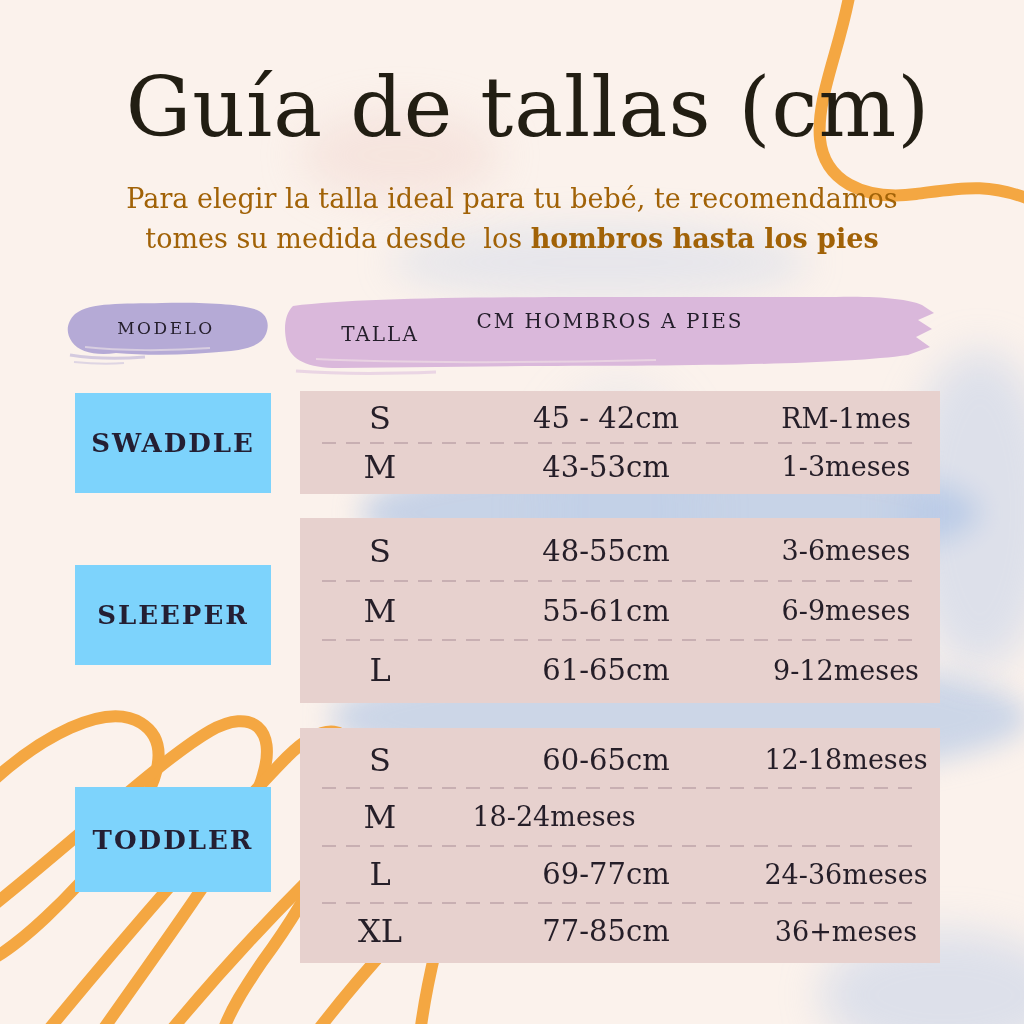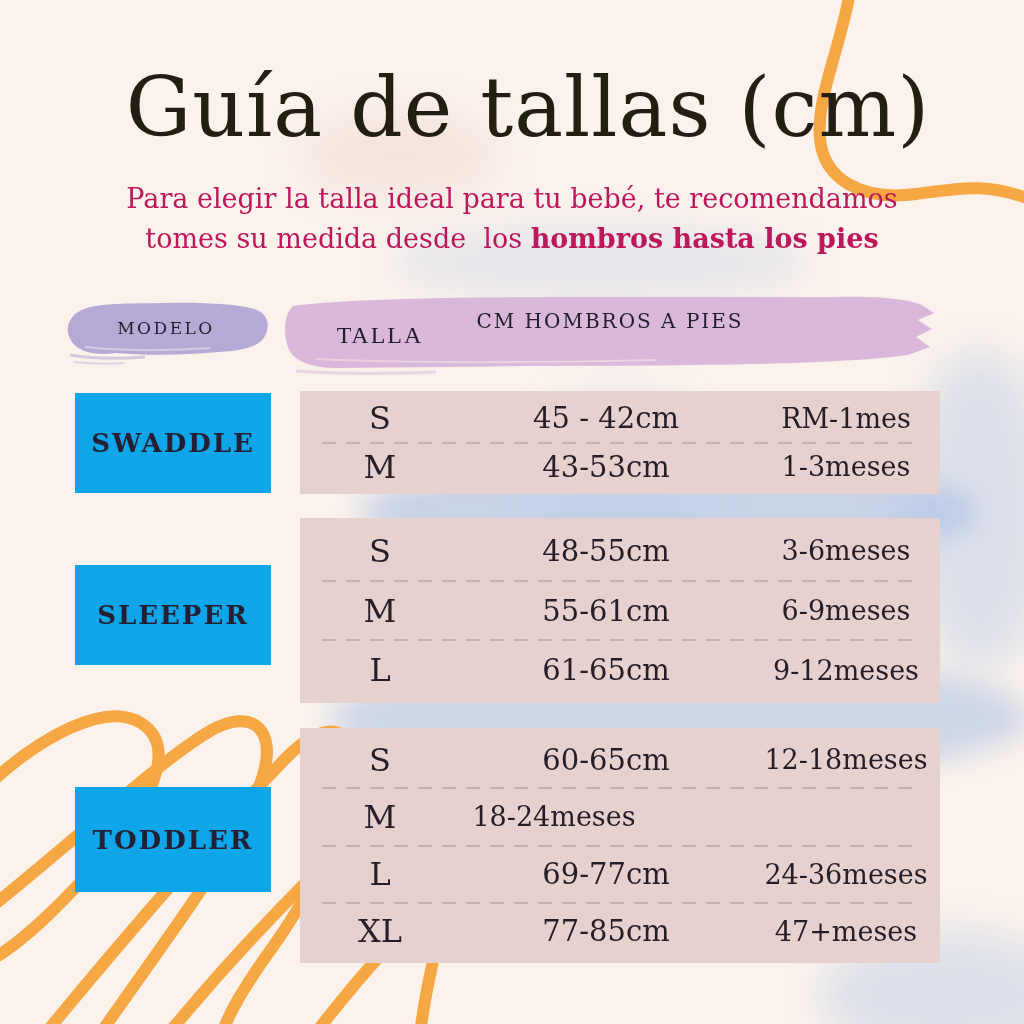--- a/index.html
+++ b/index.html
@@ -16,33 +16,33 @@
   .blob-b4{left:820px;top:930px;width:250px;height:130px;background:rgba(165,192,232,.35);filter:blur(20px);}
   .blob-b5{left:390px;top:225px;width:420px;height:75px;background:rgba(180,200,235,.28);filter:blur(18px);}
   .blob-b6{left:300px;top:110px;width:200px;height:90px;background:rgba(236,198,192,.30);filter:blur(20px);}
   .blob-b7{left:540px;top:380px;width:160px;height:260px;background:rgba(180,200,235,.18);filter:blur(24px);}
   
   .decor{position:absolute;left:0;top:0;width:1024px;height:1024px;pointer-events:none;}
   
   .title{position:absolute;top:44px;left:0;width:100%;margin:16px;text-align:center;
          font-size:82px;font-weight:normal;color:#221e13;letter-spacing:1px;}
   .subtitle{position:absolute;top:179px;left:0;width:100%;margin:0;text-align:center;
-            font-size:27px;line-height:1.48;color:#be185d;}
+            font-size:27px;line-height:1.48;color:#a16207;}
   .subtitle .b{font-weight:bold;}
   
   .brush-modelo{position:absolute;left:60px;top:293px;width:214px;height:76px;}
   .brush-header{position:absolute;left:276px;top:289px;width:666px;height:88px;}
   
   .hdr{position:absolute;color:#241e2b;text-align:center;}
   .hdr-modelo{left:66px;top:318px;width:200px;font-size:17px;letter-spacing:2.5px;}
-  .hdr-talla{left:300px;top:322px;width:160px;font-size:24px;letter-spacing:2px;font-family:Liberation Serif, serif;}
+  .hdr-talla{left:300px;top:322px;width:160px;font-size:20px;letter-spacing:2px;}
   .hdr-cm{left:465px;top:305px;width:290px;font-size:20px;letter-spacing:2px;line-height:1.6;}
   .hdr-edad{left:755px;top:305px;width:185px;font-size:20px;letter-spacing:2px;line-height:1.6;}
   
-  .model-box{position:absolute;left:75px;width:196px;background:#0ea5e9;
+  .model-box{position:absolute;left:75px;width:196px;background:#7dd3fc;
              display:flex;align-items:center;justify-content:center;
              color:#241f33;font-weight:bold;font-size:26px;letter-spacing:2px;}
   .model-swaddle{top:393px;height:100px;}
   .model-sleeper{top:565px;height:100px;}
   .model-toddler{top:787px;height:105px;}
   
   .panel{position:absolute;left:300px;width:640px;background:#e7d1ce;
          display:flex;flex-direction:column;padding:4px 0;box-sizing:border-box;}
   .panel-swaddle{top:391px;height:103px;}
   .panel-sleeper{top:518px;height:185px;}
@@ -159,17 +159,17 @@
     <div class="dashline"></div>
     <div class="prow">
       <div class="cell talla">L</div>
       <div class="cell cm">69-77cm</div>
       <div class="cell edad">24-36meses</div>
     </div>
     <div class="dashline"></div>
     <div class="prow">
       <div class="cell talla">XL</div>
       <div class="cell cm">77-85cm</div>
-      <div class="cell edad">47+meses</div>
+      <div class="cell edad">36+meses</div>
     </div>
   </div>
 
 </div>
 
 </body></html>

